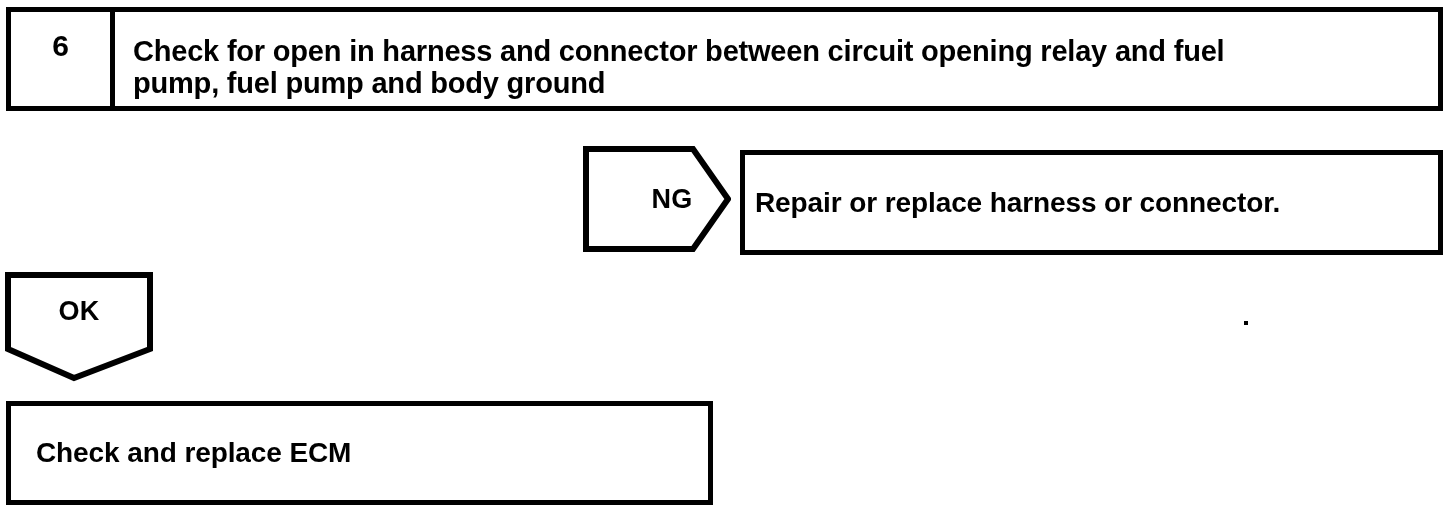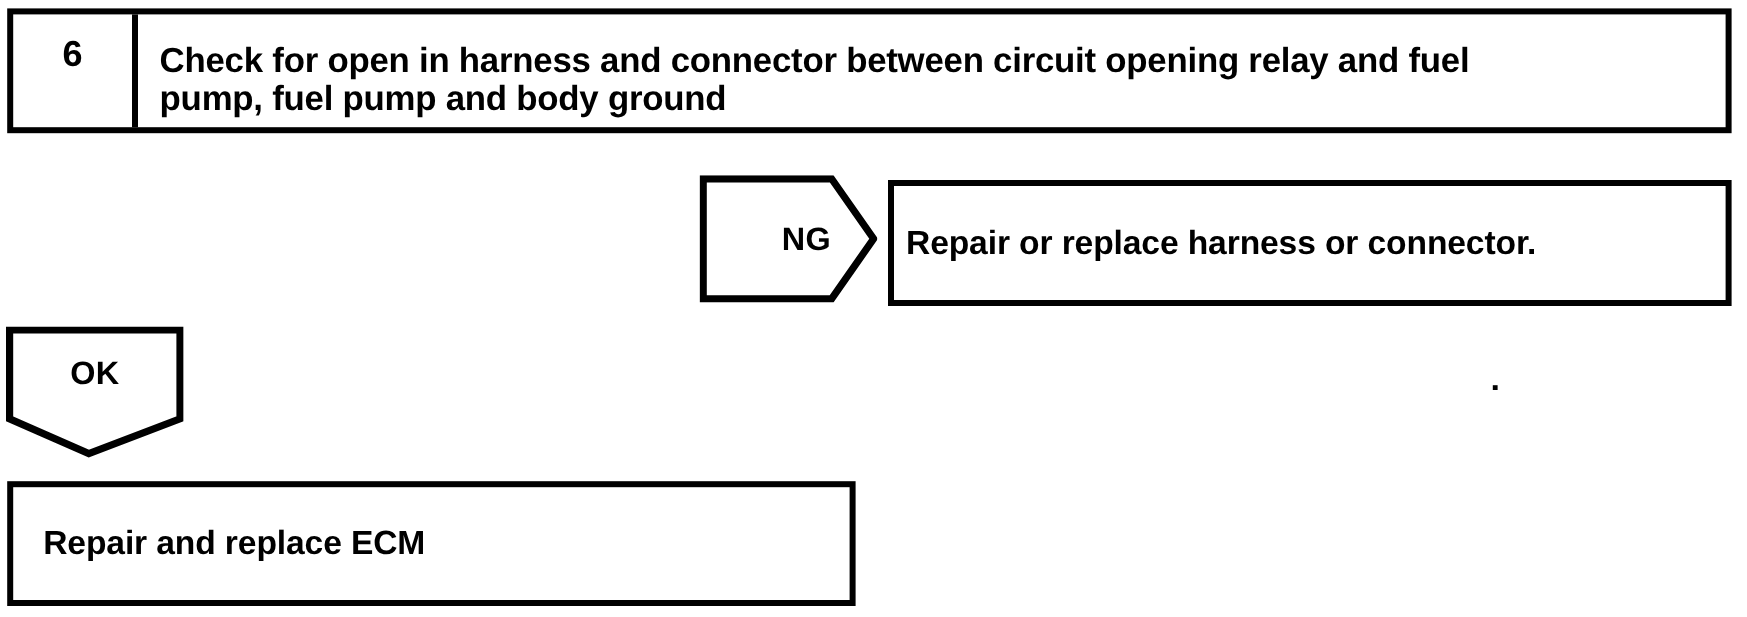--- a/index.html
+++ b/index.html
@@ -199,18 +199,18 @@
   </div>
 
   <div id="ok-pentagon">
     <svg viewBox="0 0 148 110" xmlns="http://www.w3.org/2000/svg" aria-hidden="true">
       <polygon points="3,3 145,3 145,77 69,106 3,77" fill="#ffffff" stroke="#000000" stroke-width="6" stroke-linejoin="miter"></polygon>
     </svg>
   </div>
   <div id="ok-label">OK</div>
 
   <div class="flow-box" id="ok-result-box">
-    <div id="ok-result-text">Repair and replace ECM</div>
+    <div id="ok-result-text">Check and replace ECM</div>
   </div>
 
   <div id="scan-speck"></div>
 
 </div>
 
 </body></html>

